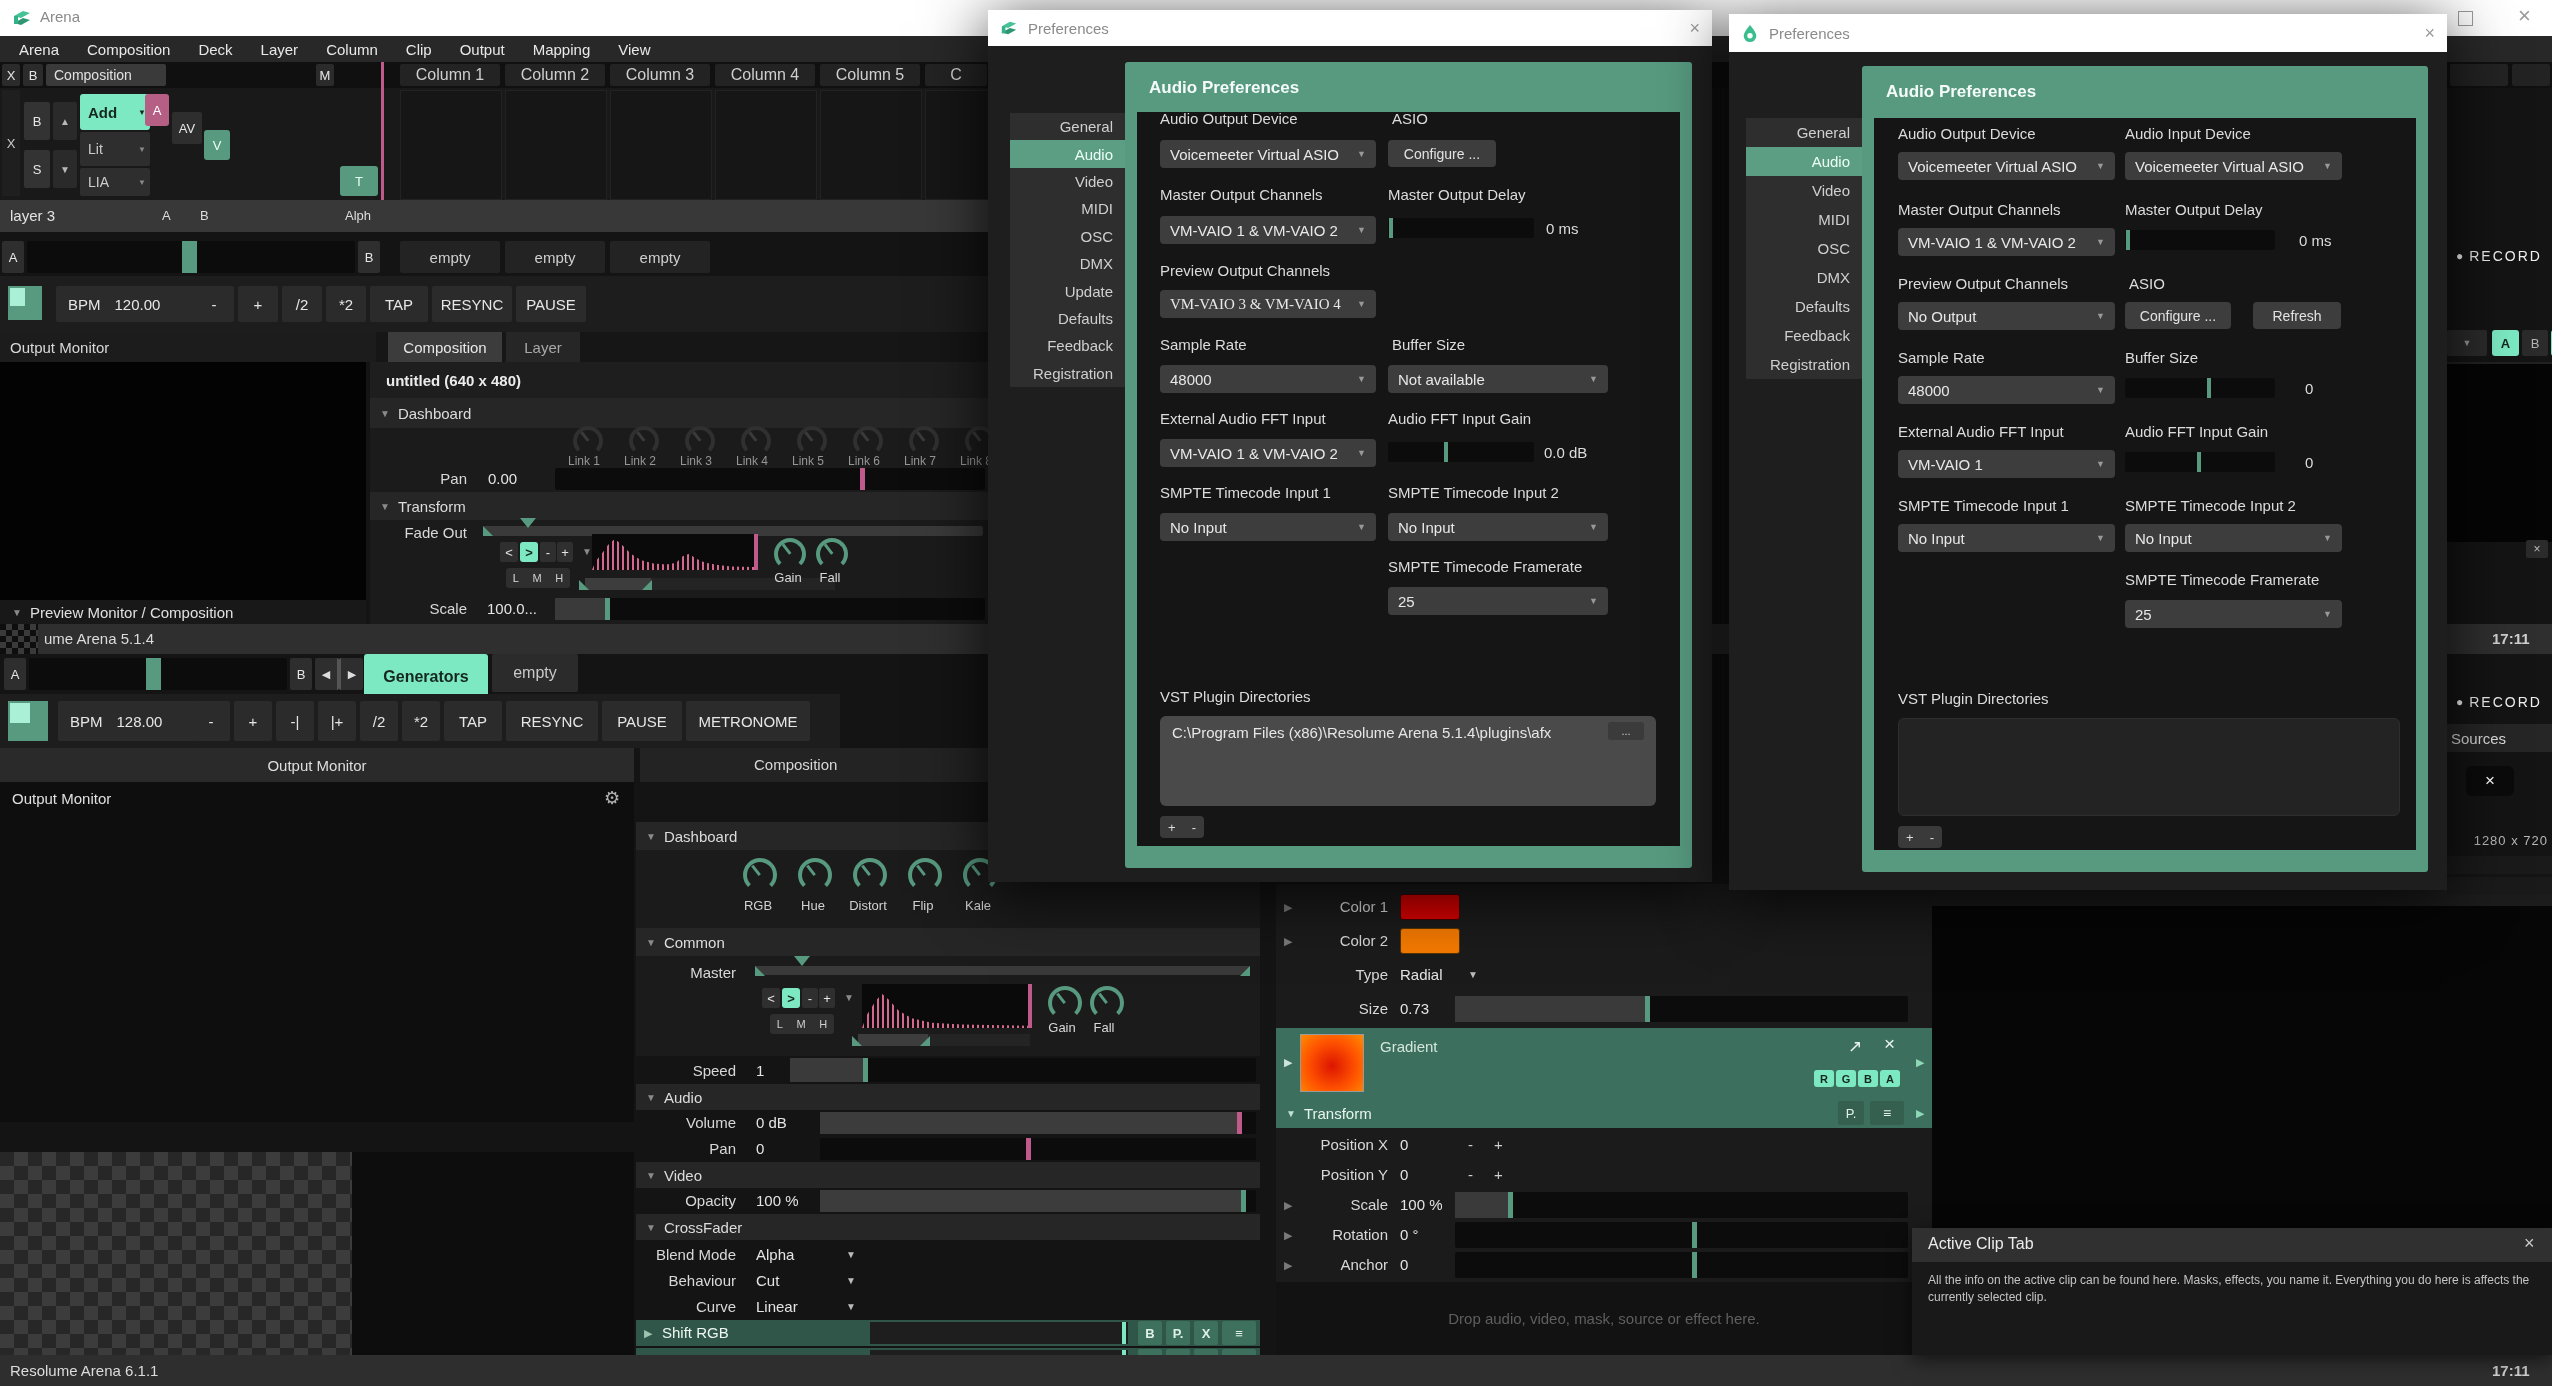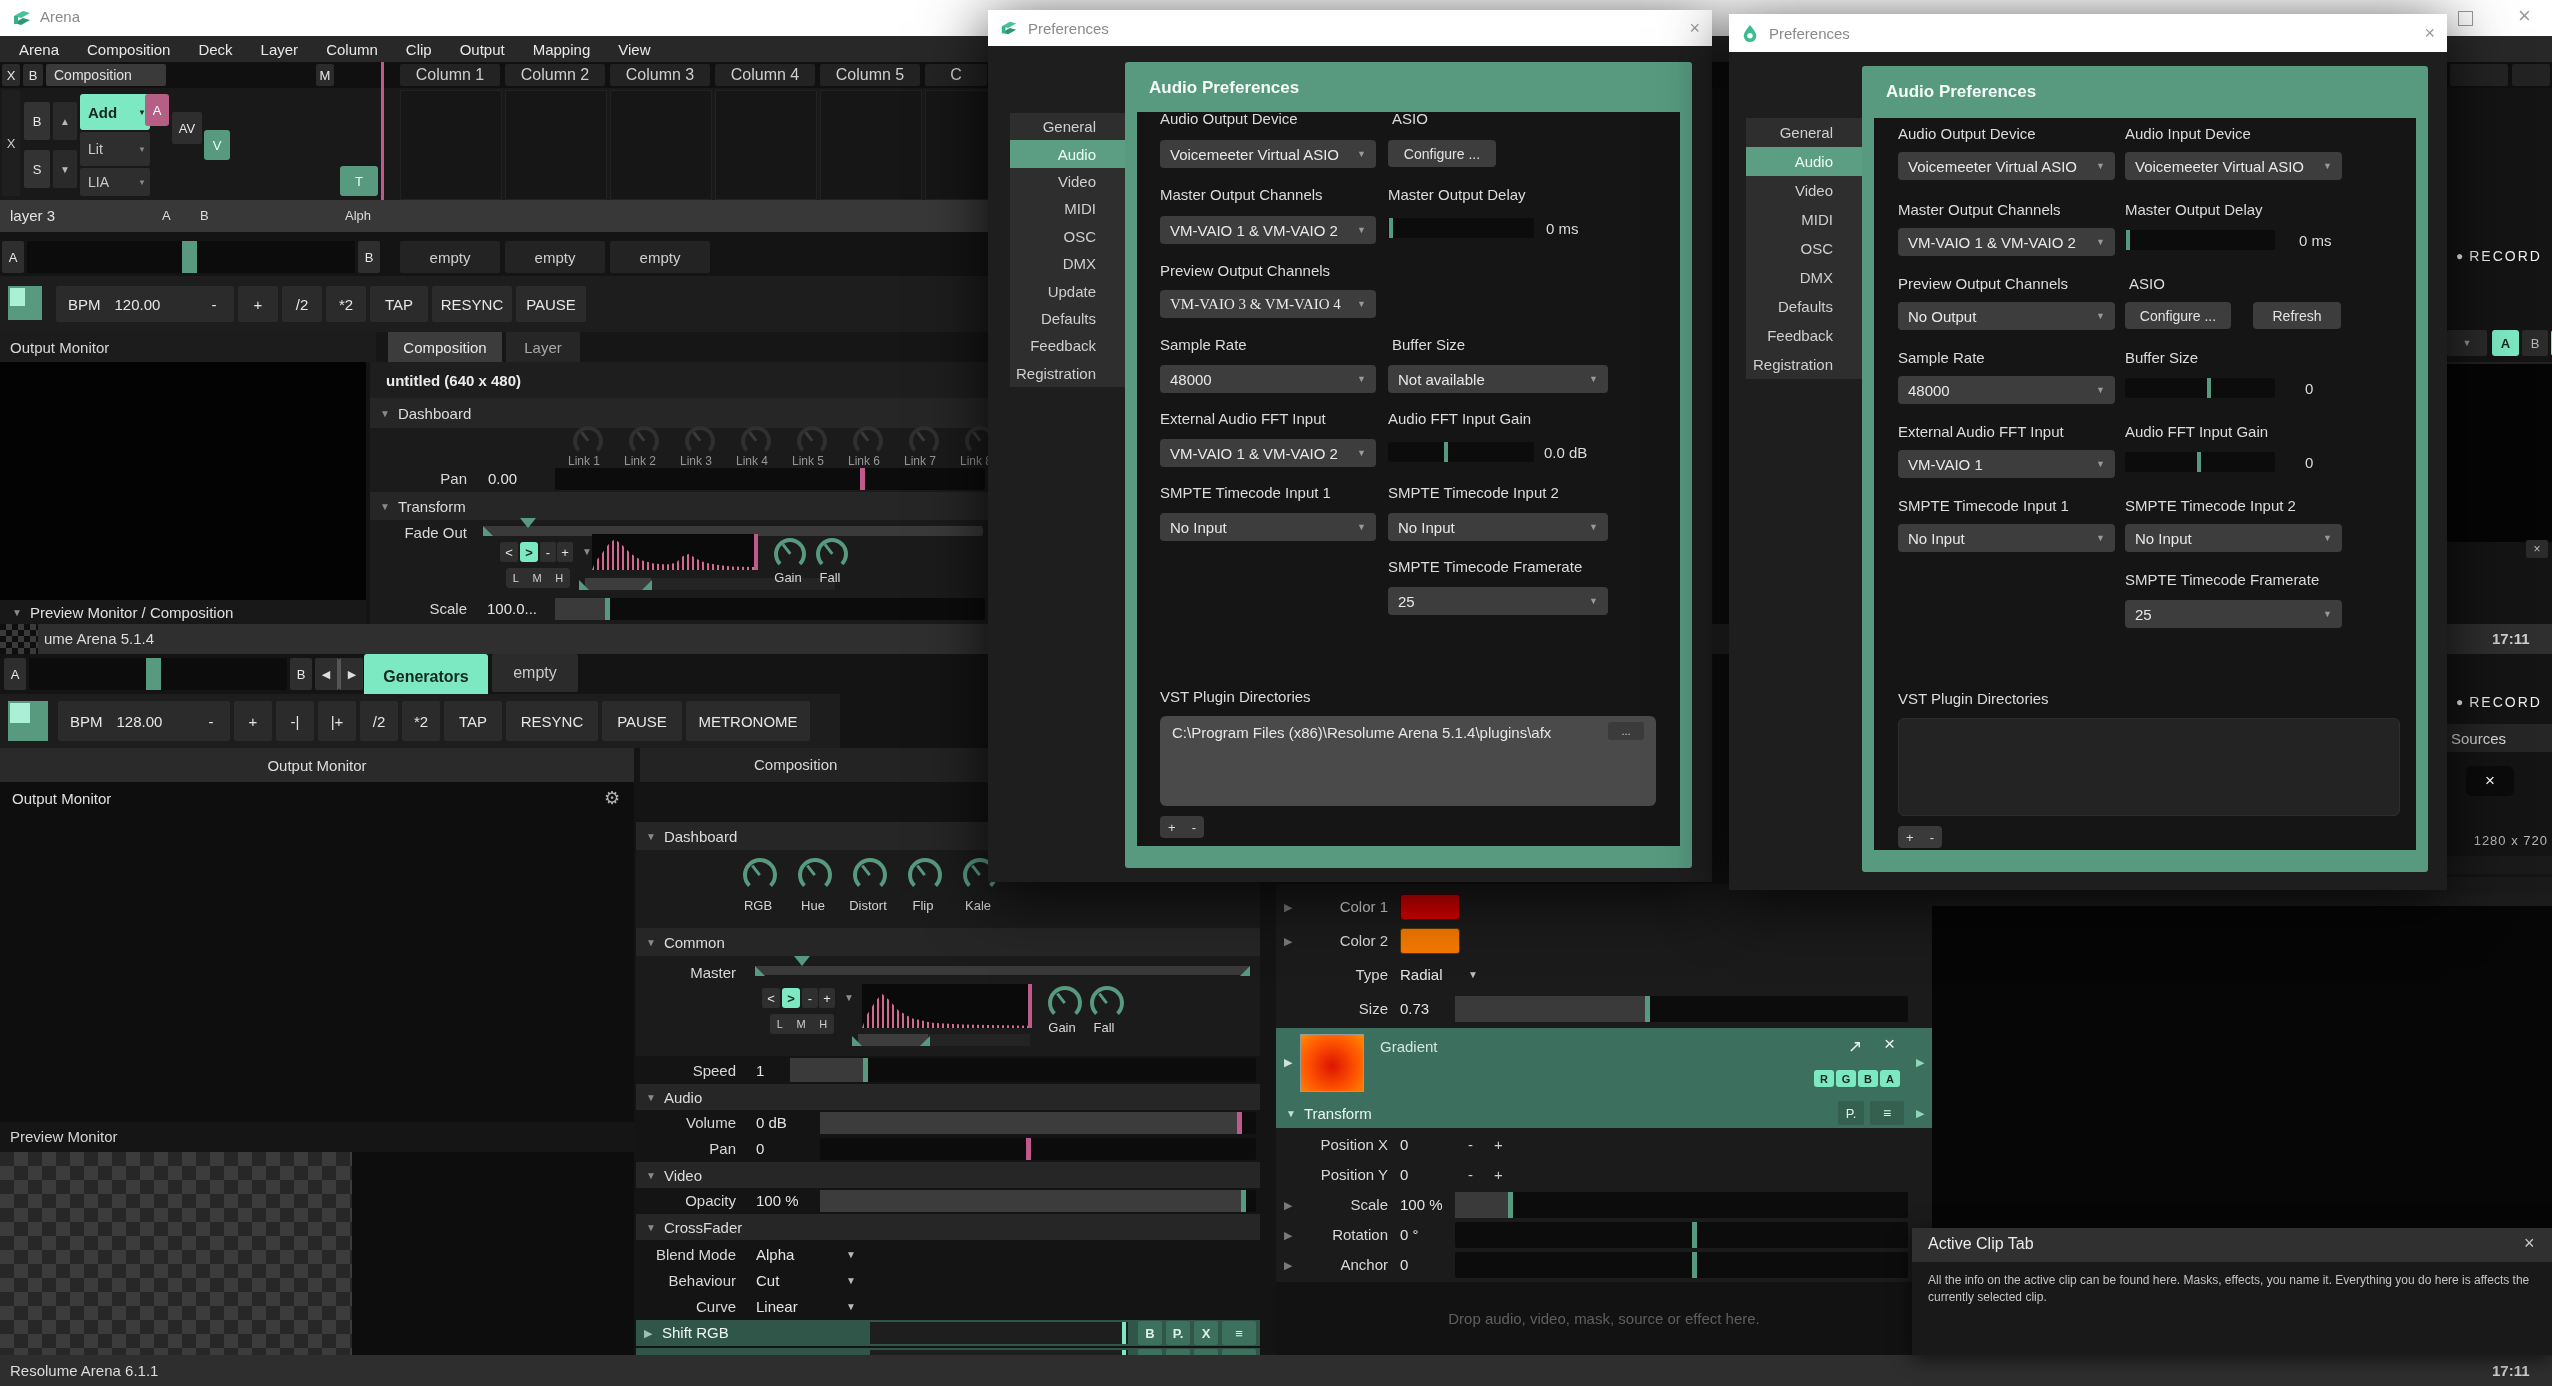--- a/index.html
+++ b/index.html
@@ -31,21 +31,21 @@
   .ck2{background-image:conic-gradient(#3a3a3a 0 25%,#0e0e0e 0 50%,#3a3a3a 0 75%,#0e0e0e 0);background-size:12px 12px;}
   .lblr{position:absolute;text-align:right;font-size:15px;color:#d8d8d8;}
   .val{position:absolute;font-size:15px;color:#e4e4e4;}
   .dlg{position:absolute;background:#1e1e1e;box-shadow:0 12px 60px rgba(0,0,0,.8);z-index:10;}
   .dtb{position:absolute;background:#fff;display:flex;align-items:center;padding:0 12px;gap:10px;}
   .dtb .t{color:#8a8a8a;font-size:15px;}
   .dtb .x{margin-left:auto;color:#9a9a9a;font-size:18px;}
   .gp{position:absolute;background:#579a80;border-radius:3px;}
   .gpin{position:absolute;background:#151515;}
   .side{position:absolute;background:#2e2e2e;display:flex;flex-direction:column;}
-  .stab{flex:1;display:flex;align-items:center;justify-content:flex-end;padding-right:29px;font-size:15px;color:#cfcfcf;}
+  .stab{flex:1;display:flex;align-items:center;justify-content:flex-end;padding-right:12px;font-size:15px;color:#cfcfcf;}
   .stab.on{background:#5b9e83;color:#ecfff7;}
   .flb{position:absolute;font-size:15px;color:#dcdcdc;white-space:nowrap;}
   .dbtn{position:absolute;background:#3d3d3d;border-radius:4px;color:#e2e2e2;font-size:14px;display:flex;align-items:center;justify-content:center;}
   .tdn{width:0;height:0;border-left:8px solid transparent;border-right:8px solid transparent;border-top:10px solid #579a80;position:absolute;}
   .tcl{width:0;height:0;border-bottom:10px solid #579a80;border-right:10px solid transparent;position:absolute;}
   .tcr{width:0;height:0;border-bottom:10px solid #579a80;border-left:10px solid transparent;position:absolute;}
   .anl{position:absolute;background:#0a0a0a;overflow:hidden;}
   .hump{position:absolute;bottom:0;left:0;right:0;top:0;
         background:repeating-linear-gradient(90deg,#d4688f 0 2px,transparent 2px 5px);}
   .h1{clip-path:polygon(0 100%,2% 78%,6% 55%,10% 30%,14% 14%,18% 28%,24% 55%,30% 72%,38% 82%,46% 85%,52% 80%,56% 62%,60% 55%,64% 68%,70% 80%,78% 86%,86% 90%,100% 92%,100% 100%);}
@@ -324,23 +324,20 @@
     <span class="fs15" style="color:#dedede;">Output Monitor</span>
   </div>
   <div class="a" style="left:640px;top:748px;width:628px;height:34px;background:#232323;">
     <span class="a fs15" style="left:114px;top:8px;color:#d8d8d8;">Composition</span>
   </div>
 
   <div class="a" style="left:0;top:782px;width:634px;height:340px;background:#0e0e0e;">
     <span class="a fs15" style="left:12px;top:8px;color:#e0e0e0;">Output Monitor</span>
     <span class="a" style="left:604px;top:5px;font-size:18px;color:#b0b0b0;">⚙</span>
   </div>
-  <div class="a" style="left:0;top:1122px;width:634px;height:30px;background:#151515;">
-    <span class="a fs15" style="left:10px;top:6px;color:#d4d4d4;">Preview Monitor</span>
-  </div>
   <div class="a ck" style="left:0;top:1152px;width:352px;height:203px;"></div>
   <div class="a" style="left:352px;top:1152px;width:282px;height:203px;background:#0d0d0d;"></div>
 
   <div class="a f hdr fs15" style="left:636px;top:822px;width:624px;height:28px;">
     <span class="tr">▼</span>
     <span>Dashboard</span>
   </div>
   <div class="a" style="left:636px;top:850px;width:624px;height:78px;background:#1b1b1b;">
     <div class="knob" style="left:107px;top:8px;width:26px;height:26px;">
         <i></i>

